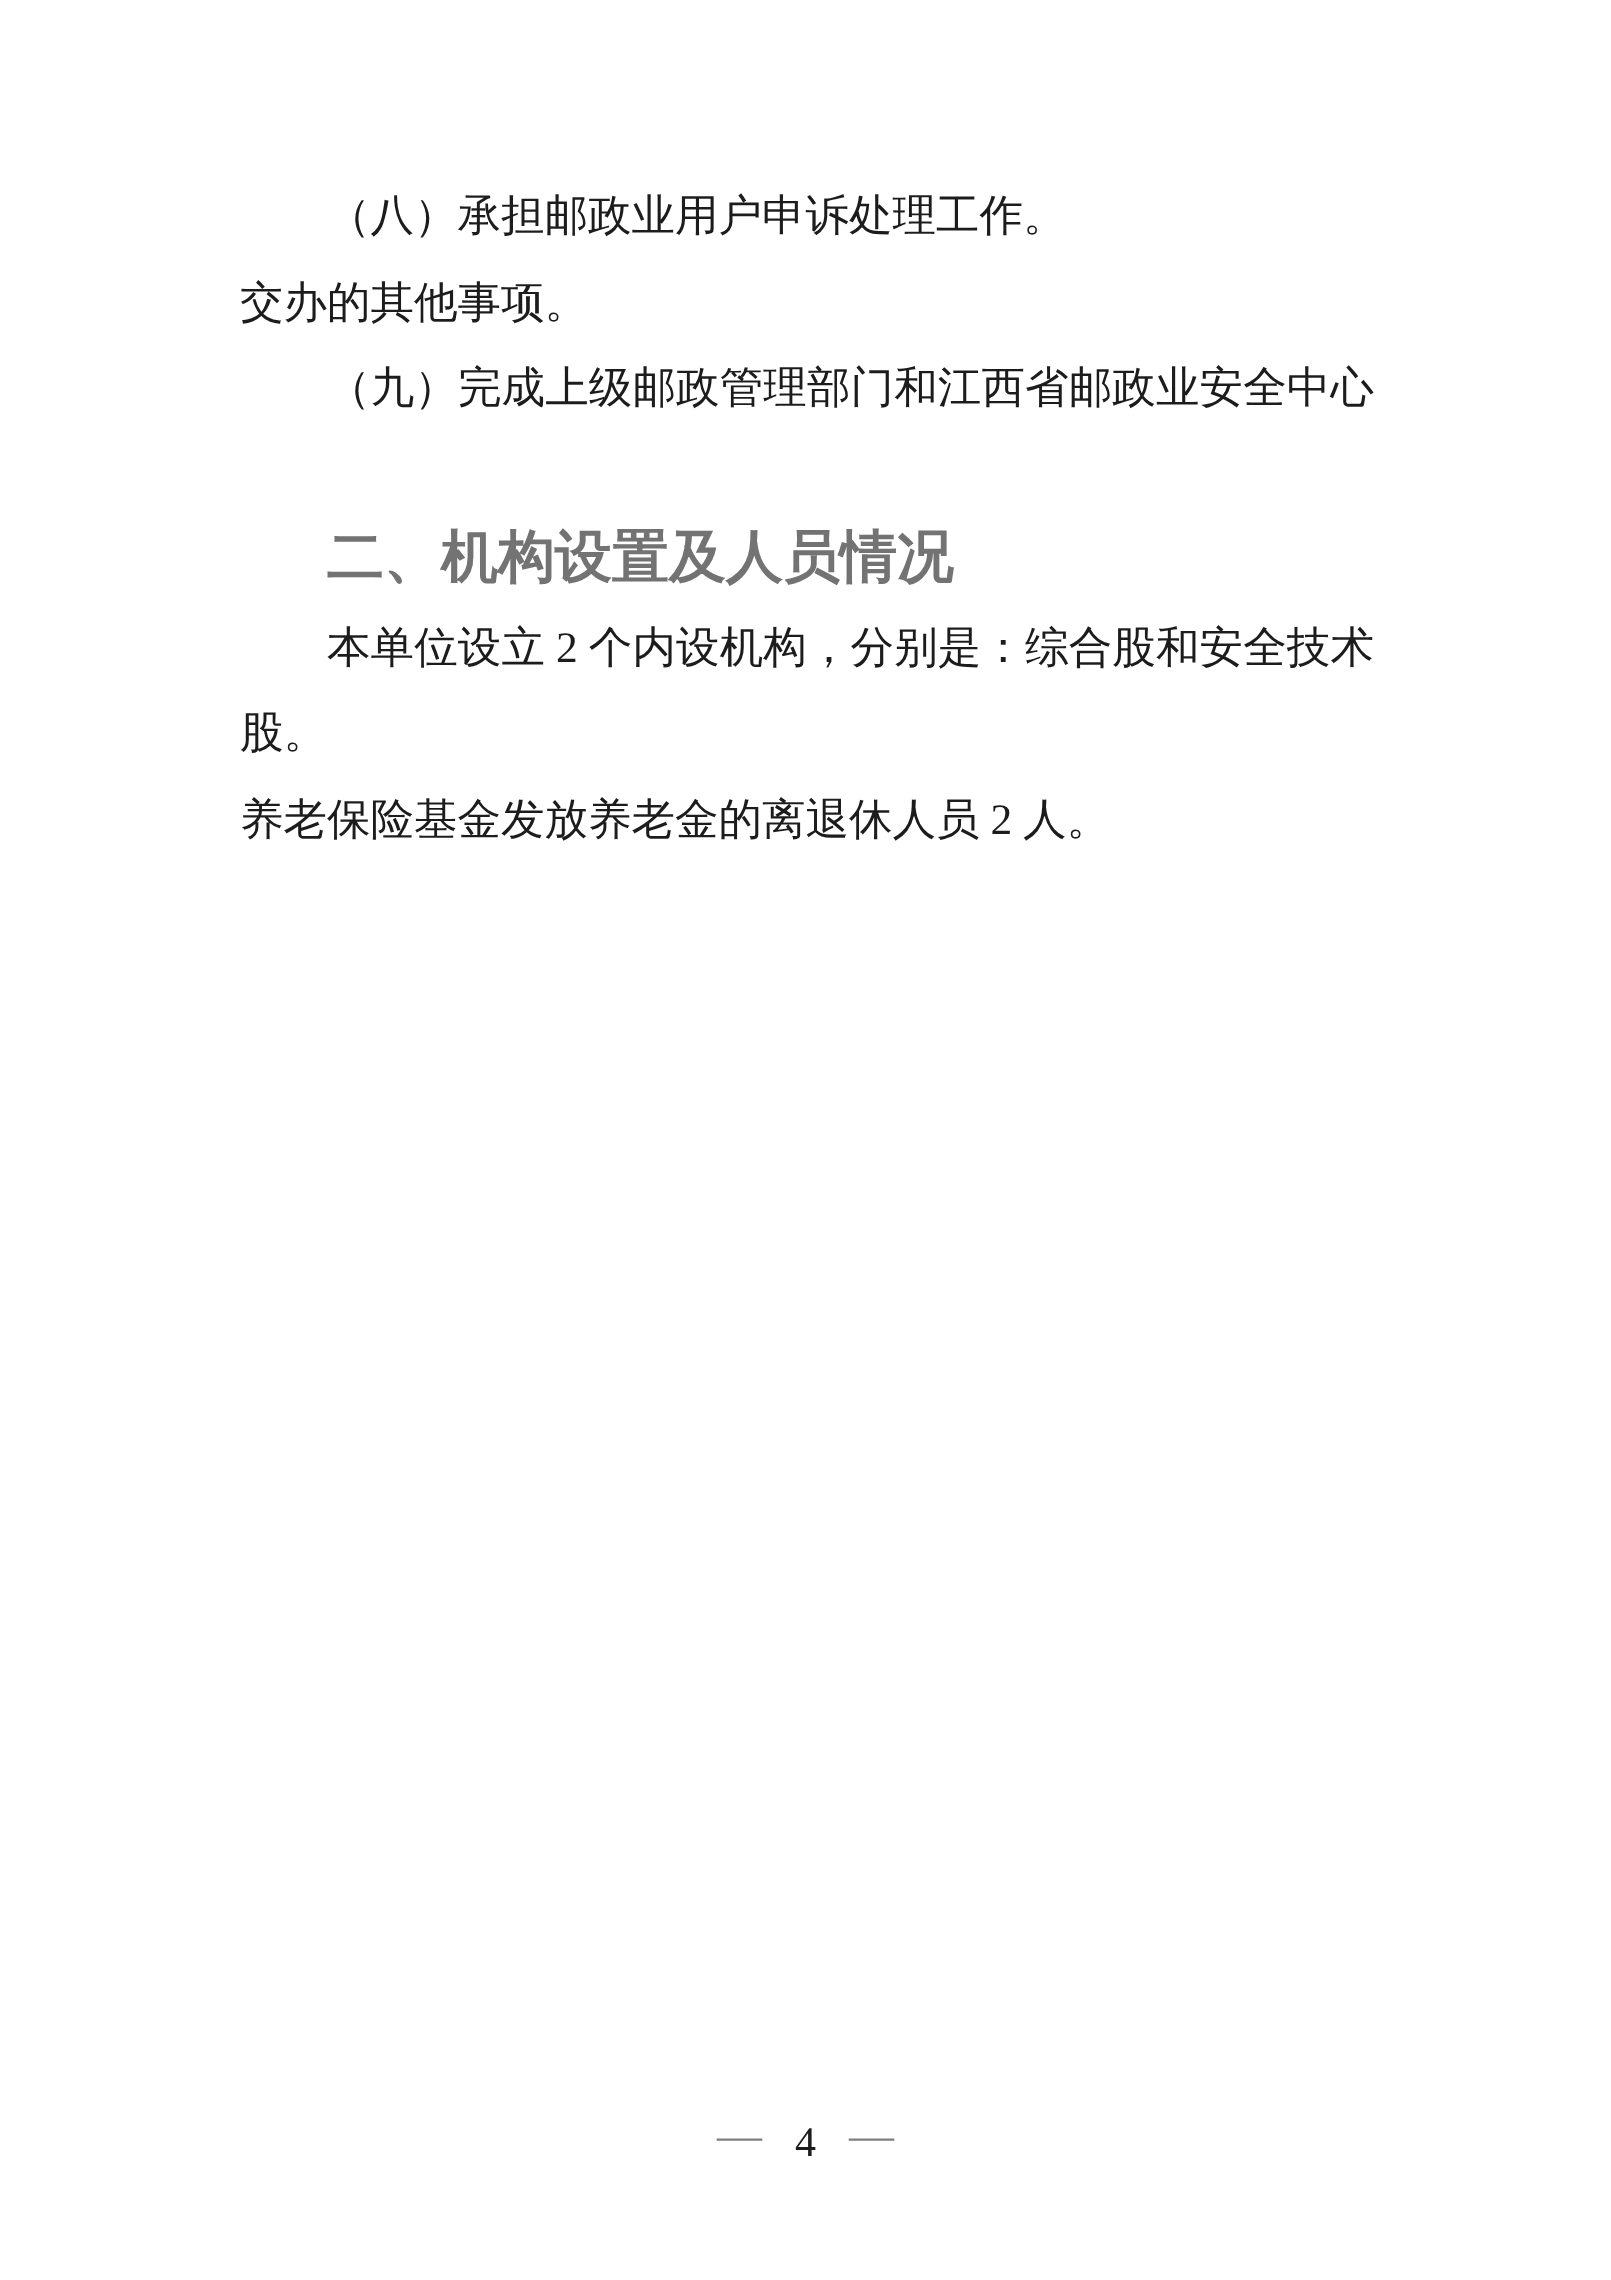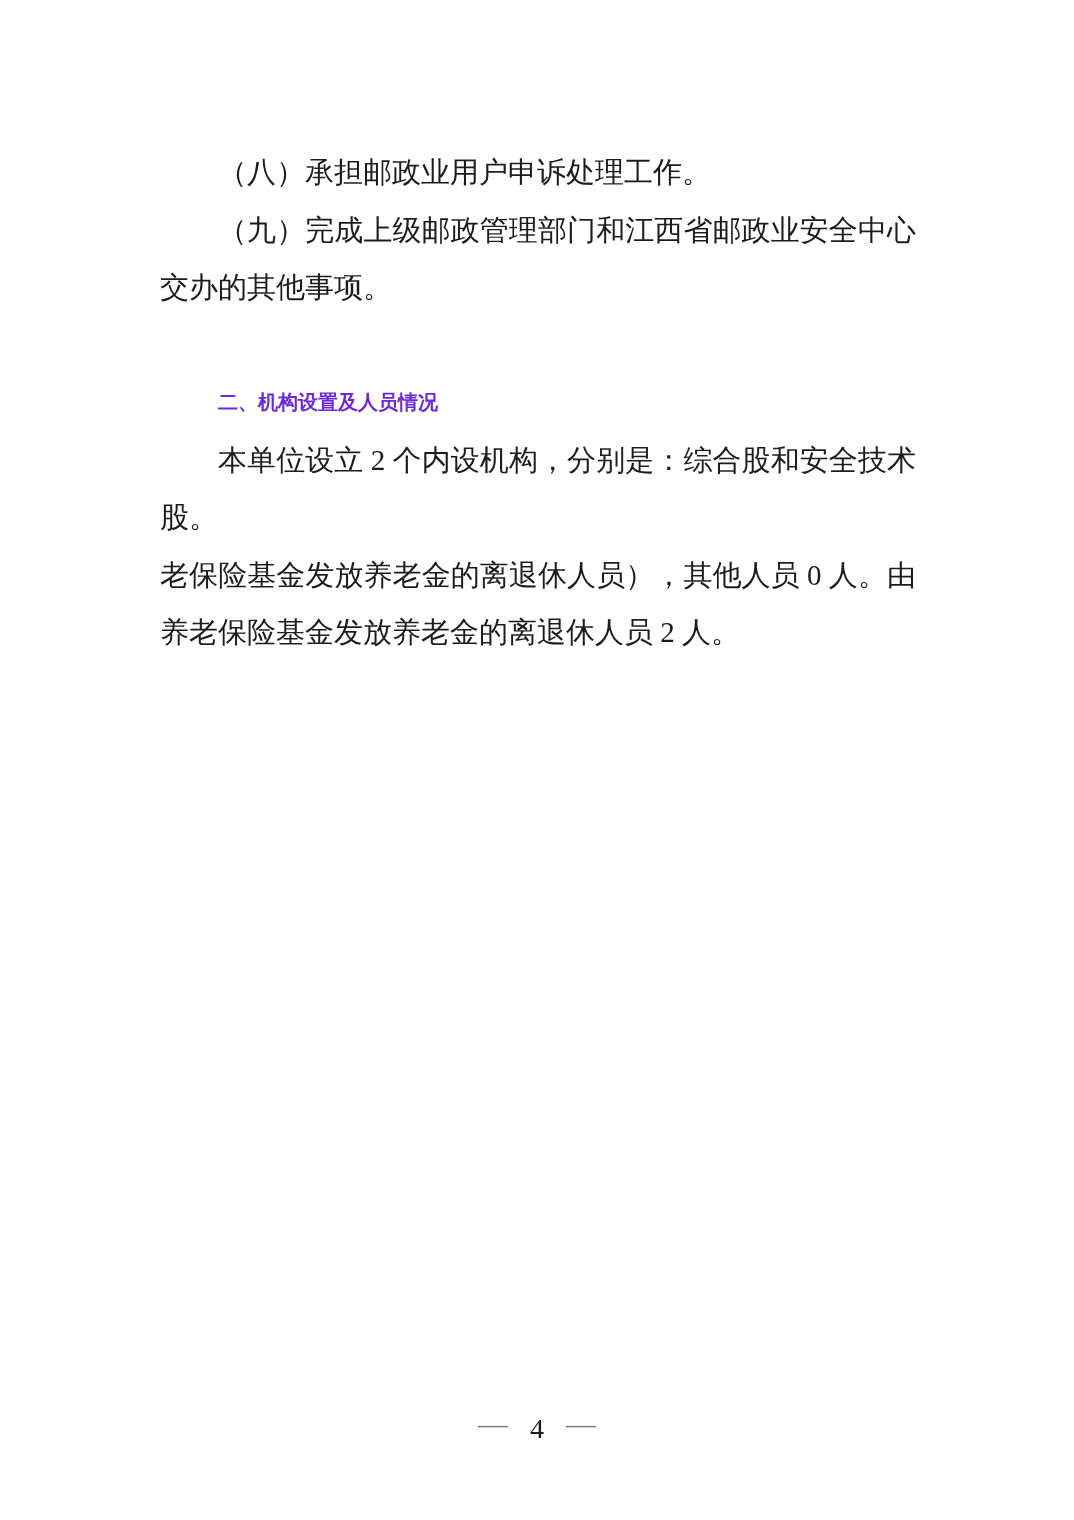--- a/index.html
+++ b/index.html
@@ -12,21 +12,21 @@
     width: 1074px;
     height: 1520px;
     background: #ffffff;
     overflow: hidden;
     font-family: "Liberation Serif", "DejaVu Serif", serif;
     color: #1c1c1c;
   }
   .content {
     position: absolute;
     left: 160px;
-    top: 144px;
+    top: 116px;
     width: 756px;
   }
   .line {
     height: 57.5px;
     line-height: 57.5px;
     font-size: 29px;
     white-space: nowrap;
     color: #1c1c1c;
   }
   .indent {
@@ -34,24 +34,24 @@
   }
   .justify {
     white-space: normal;
     text-align: justify;
     text-align-last: justify;
   }
   .blank {
     
   }
   .heading {
-    font-family: Liberation Sans, sans-serif;
+    font-family: Liberation Mono, monospace;
     font-weight: bold;
-    font-size: 20px;
-    color: #6d28d9;
+    font-size: 38px;
+    color: #737373;
   }
   .footer {
     position: absolute;
     left: 0;
     top: 1410px;
     width: 1074px;
     text-align: center;
     font-size: 28px;
     line-height: 36px;
     font-family: "Liberation Serif", "DejaVu Serif", serif;
@@ -70,31 +70,30 @@
 </style>
 </head>
 <body>
 
 <div class="page">
 
   <div class="content">
 
     <div class="line indent">（八）承担邮政业用户申诉处理工作。</div>
 
+    <div class="line">交办的其他事项。</div>
     <div class="line indent justify">（九）完成上级邮政管理部门和江西省邮政业安全中心</div>
-    <div class="line">交办的其他事项。</div>
 
     <div class="line blank"></div>
 
     <div class="line heading indent">二、机构设置及人员情况</div>
 
     <div class="line indent justify">本单位设立 2 个内设机构，分别是：综合股和安全技术</div>
     <div class="line">股。</div>
 
-    <div class="line justify">老保险基金发放养老金的离退休人员），其他人员 0 人。由</div>
     <div class="line">养老保险基金发放养老金的离退休人员 2 人。</div>
 
   </div>
 
   <div class="footer">
     <span class="dash">—</span><span class="num">4</span><span class="dash">—</span>
   </div>
 
 </div>
 

